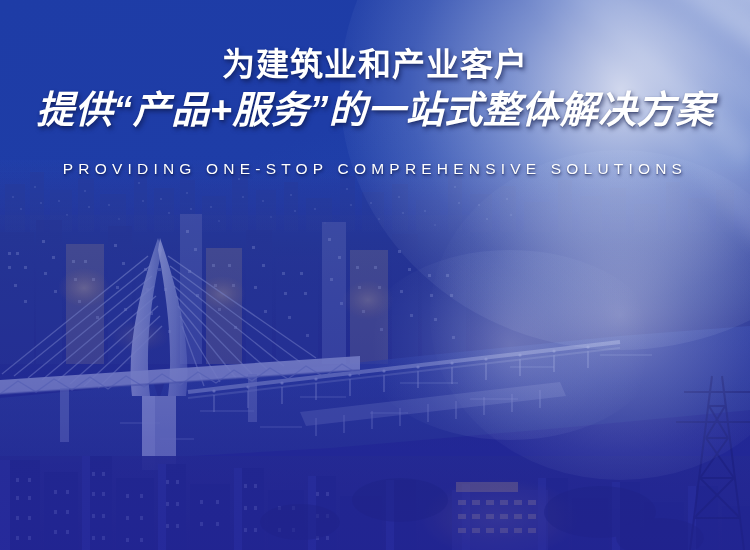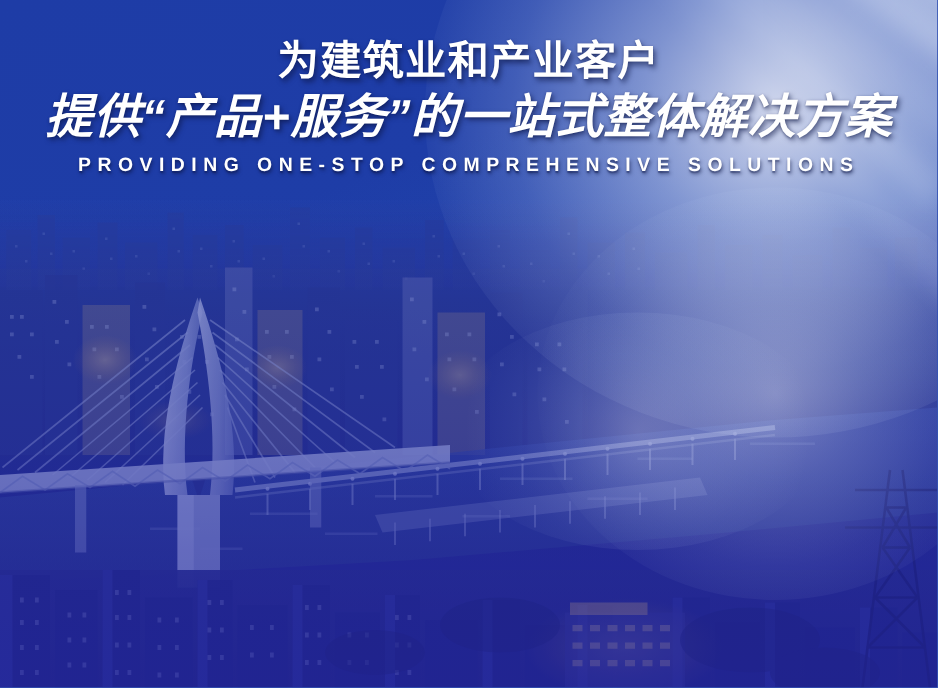--- a/index.html
+++ b/index.html
@@ -109,21 +109,21 @@
         rgba(236,245,255,0.55) 28%,
         rgba(215,232,255,0.22) 55%,
         rgba(200,224,255,0) 78%);
   }
 
   
   .headline {
     position: absolute;
     left: 0;
     right: 0;
-    top: 30px;
+    top: 46px;
     text-align: center;
     z-index: 30;
   }
   .title-line {
     color: #ffffff;
     font-weight: bold;
     line-height: 1.18;
     white-space: nowrap;
     text-shadow:
        2px 3px 4px rgba(12,22,70,0.55),
@@ -133,24 +133,24 @@
     font-size: 33px;
     letter-spacing: 1px;
   }
   .title-line.l2 {
     font-size: 38px;
     letter-spacing: 0.5px;
     margin-top: 3px;
     font-style: italic;
   }
   .subtitle {
-    margin-top: 7px;
+    margin-top: 27px;
     color: #ffffff;
     font-size: 15.5px;
-    font-weight: bold;
+    font-weight: normal;
     letter-spacing: 5.2px;
     white-space: nowrap;
     text-shadow:
        1px 2px 3px rgba(12,22,70,0.55),
        0 1px 1px rgba(12,22,70,0.4);
   }
 </style>
 </head>
 <body>
 

